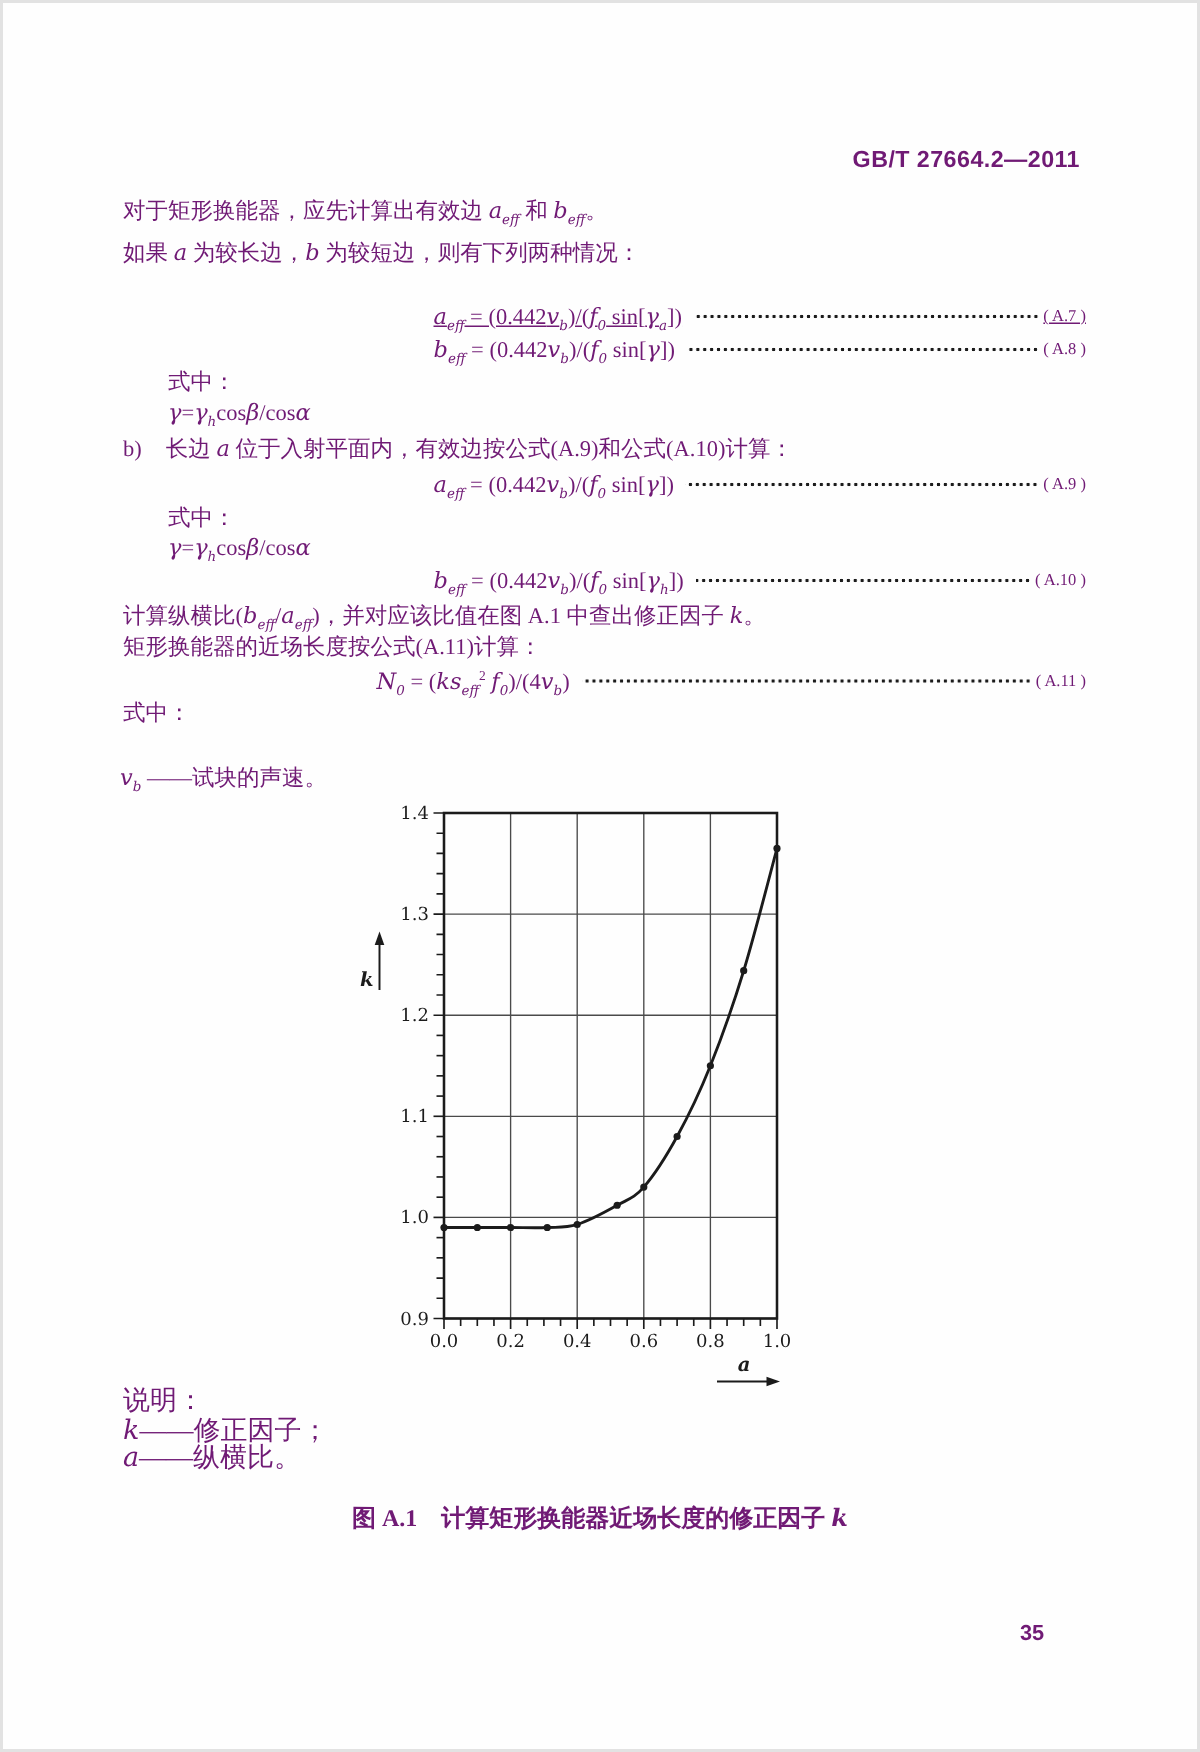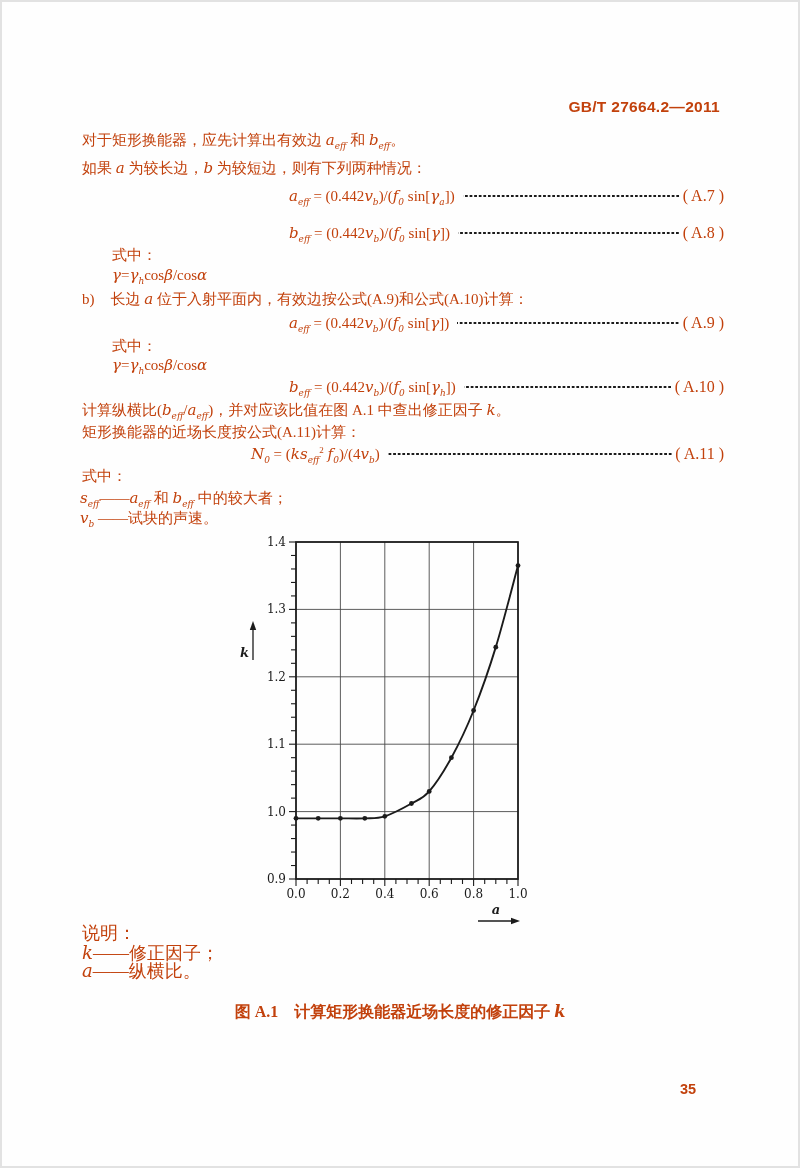--- a/index.html
+++ b/index.html
@@ -1,32 +1,32 @@
 <!DOCTYPE html>
 <html><head>
 <meta charset="utf-8">
 <title>GB/T 27664.2—2011 p.35</title>
 <style>
   html,body{margin:0;padding:0;background:#9a9a9a;}
   .page{
     position:relative;width:800px;height:1168px;margin:0 auto;
     background:#fefefe;box-sizing:border-box;border:2px solid #e2e2e2;
-    font-family:"Liberation Serif","DejaVu Serif",serif;color:#c2410c;overflow:hidden;
+    font-family:"Liberation Serif","DejaVu Serif",serif;color:#701a75;overflow:hidden;
   }
   .line{position:absolute;font-size:15px;line-height:20px;white-space:nowrap;}
   .hdr{position:absolute;top:96px;right:78px;font-family:"Liberation Sans","DejaVu Sans",sans-serif;
        font-weight:bold;font-size:15.5px;letter-spacing:.3px;}
   .eq-row{position:absolute;left:80px;width:642px;height:20px;display:flex;align-items:center;}
   .eq-f{font-size:15px;white-space:nowrap;}
   .ind-a{margin-left:207px;}
   .ind-b{margin-left:169px;}
   .leader{flex:1;height:14px;margin:0 3px 0 8px;
     background-image:radial-gradient(circle,#1b1b1b 1.05px,rgba(0,0,0,0) 1.35px);
     background-size:4.6px 100%;background-repeat:repeat-x;background-position:right center;}
-  .eq-lab{font-size:16px;white-space:nowrap;}
+  .eq-lab{font-size:11px;white-space:nowrap;}
   sub{font-size:9px;line-height:0;}
   sup{font-size:9px;line-height:0;}
   i{font-family:"DejaVu Serif",serif;}
   .small{font-size:18px;}
   .caption{position:absolute;top:1000px;left:0;width:100%;text-align:center;
     font-weight:bold;font-size:16px;white-space:nowrap;}
   .pageno{position:absolute;top:1079px;left:678px;font-size:14.5px;
     font-family:"Liberation Sans","DejaVu Sans",sans-serif;font-weight:bold;}
   #chart{position:absolute;left:230px;top:525px;}
   text{fill:#1b1b1b;}
@@ -35,21 +35,21 @@
 <body>
 
 <div class="page">
 
   <div class="hdr">GB/T 27664.2—2011</div>
 
   <div class="line" style="left:80px;top:128px;">对于矩形换能器，应先计算出有效边 <i>a<sub>eff</sub></i> 和 <i>b<sub>eff</sub></i>。</div>
   <div class="line" style="left:80px;top:156px;">如果 <i>a</i> 为较长边，<i>b</i> 为较短边，则有下列两种情况：</div>
 
 
-  <div class="eq-row" style="top:184px;">
+  <div class="eq-row" style="top:199px;text-decoration:underline;">
     <span class="eq-f ind-a"><i>a<sub>eff</sub></i> = (0.442<i>v<sub>b</sub></i>)/(<i>f<sub>0</sub></i> sin[<i>γ<sub>a</sub></i>])</span>
     <span class="leader"></span>
     <span class="eq-lab">( A.7 )</span>
   </div>
   <div class="eq-row" style="top:221px;">
     <span class="eq-f ind-a"><i>b<sub>eff</sub></i> = (0.442<i>v<sub>b</sub></i>)/(<i>f<sub>0</sub></i> sin[<i>γ</i>])</span>
     <span class="leader"></span>
     <span class="eq-lab">( A.8 )</span>
   </div>
 
@@ -76,21 +76,20 @@
   <div class="line" style="left:80px;top:398px;">计算纵横比(<i>b<sub>eff</sub></i>/<i>a<sub>eff</sub></i>)，并对应该比值在图 A.1 中查出修正因子 <i>k</i>。</div>
   <div class="line" style="left:80px;top:420px;">矩形换能器的近场长度按公式(A.11)计算：</div>
 
   <div class="eq-row" style="top:442px;">
     <span class="eq-f ind-b"><i>N<sub>0</sub></i> = (<i>ks<sub>eff</sub></i><sup>2</sup> <i>f<sub>0</sub></i>)/(4<i>v<sub>b</sub></i>)</span>
     <span class="leader"></span>
     <span class="eq-lab">( A.11 )</span>
   </div>
 
   <div class="line" style="left:80px;top:464px;">式中：</div>
-  <div class="line" style="left:78px;top:486px;"><i>s<sub>eff</sub></i>——<i>a<sub>eff</sub></i> 和 <i>b<sub>eff</sub></i> 中的较大者；</div>
   <div class="line" style="left:78px;top:506px;"><i>v<sub>b</sub></i> ——试块的声速。</div>
 
   <svg id="chart" width="330" height="400" viewBox="0 0 330 400">
       <line x1="64" y1="15" x2="64" y2="352" stroke="#4a4a4a" stroke-width="0.9"></line>
       <line x1="108.4" y1="15" x2="108.4" y2="352" stroke="#4a4a4a" stroke-width="0.9"></line>
       <line x1="152.8" y1="15" x2="152.8" y2="352" stroke="#4a4a4a" stroke-width="0.9"></line>
       <line x1="197.2" y1="15" x2="197.2" y2="352" stroke="#4a4a4a" stroke-width="0.9"></line>
       <line x1="241.60000000000002" y1="15" x2="241.60000000000002" y2="352" stroke="#4a4a4a" stroke-width="0.9"></line>
       <line x1="286" y1="15" x2="286" y2="352" stroke="#4a4a4a" stroke-width="0.9"></line>
       <line x1="64" y1="352" x2="286" y2="352" stroke="#4a4a4a" stroke-width="0.9"></line>

